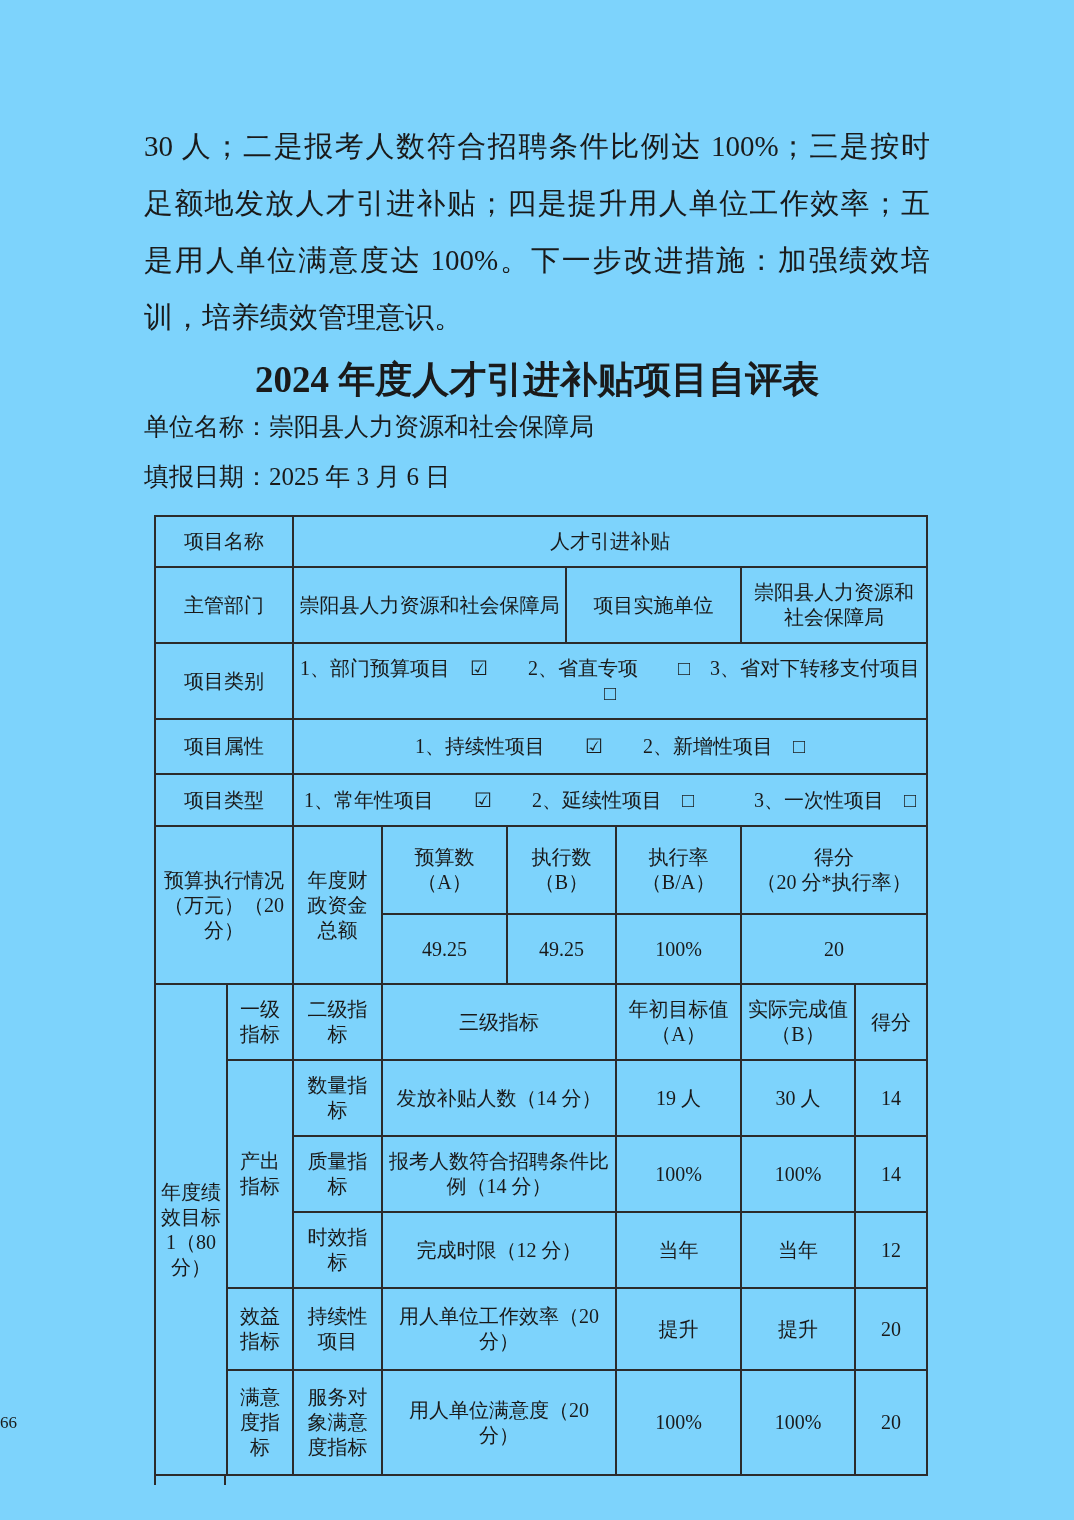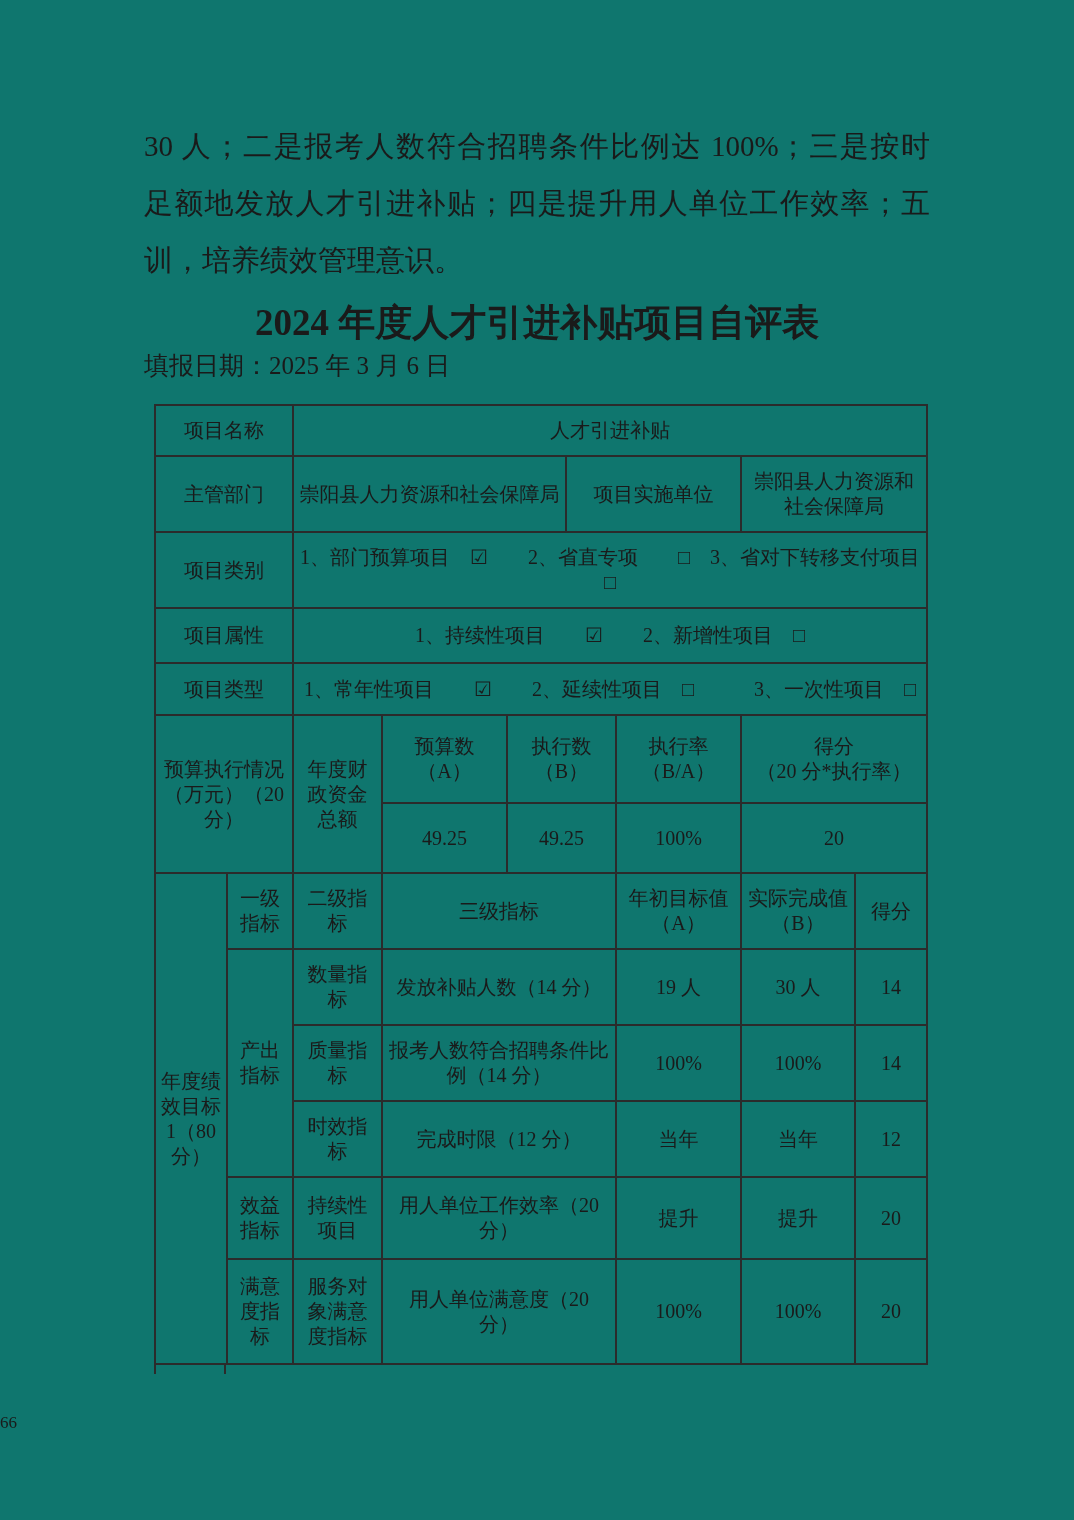--- a/index.html
+++ b/index.html
@@ -1,17 +1,17 @@
 <!DOCTYPE html>
 <html><head>
 <meta charset="utf-8">
 <style>
   html,body{margin:0;padding:0;background:#e9e9e9;}
   .page{
-    width:1074px;height:1520px;background:#0f766e;margin:0 auto;
+    width:1074px;height:1520px;background:#7dd3fc;margin:0 auto;
     position:relative;overflow:hidden;
     font-family:"Liberation Serif","DejaVu Serif",serif;
     color:#1a1a1a;
   }
   .content{position:absolute;left:144px;top:0;width:786px;}
   
   .para{margin-top:118px;font-size:29px;}
   .para-line{line-height:57px;text-align:justify;text-align-last:justify;white-space:normal;}
   .para-line.last{text-align-last:left;}
   
@@ -41,25 +41,27 @@
 </style>
 </head>
 <body>
 
 <div class="page">
   <div class="content">
 
     <div class="para">
       <div class="para-line">30 人；二是报考人数符合招聘条件比例达 100%；三是按时</div>
       <div class="para-line">足额地发放人才引进补贴；四是提升用人单位工作效率；五</div>
+      <div class="para-line">是用人单位满意度达 100%。下一步改进措施：加强绩效培</div>
       <div class="para-line last">训，培养绩效管理意识。</div>
     </div>
 
     <div class="doc-title">2024 年度人才引进补贴项目自评表</div>
 
+    <div class="meta-line first">单位名称：崇阳县人力资源和社会保障局</div>
     <div class="meta-line">填报日期：2025 年 3 月 6 日</div>
 
     <div class="table-wrap">
       <table class="tbl">
         <colgroup>
           <col style="width:72px">
             <col style="width:66px">
             <col style="width:89px">
           <col style="width:125px">
             <col style="width:59px">

